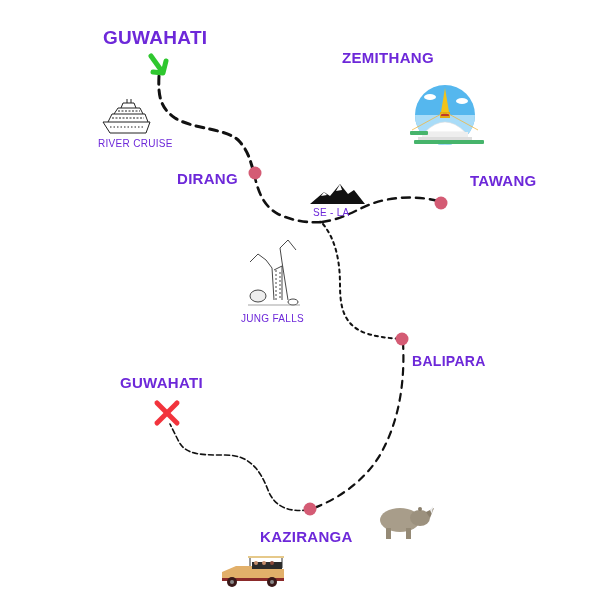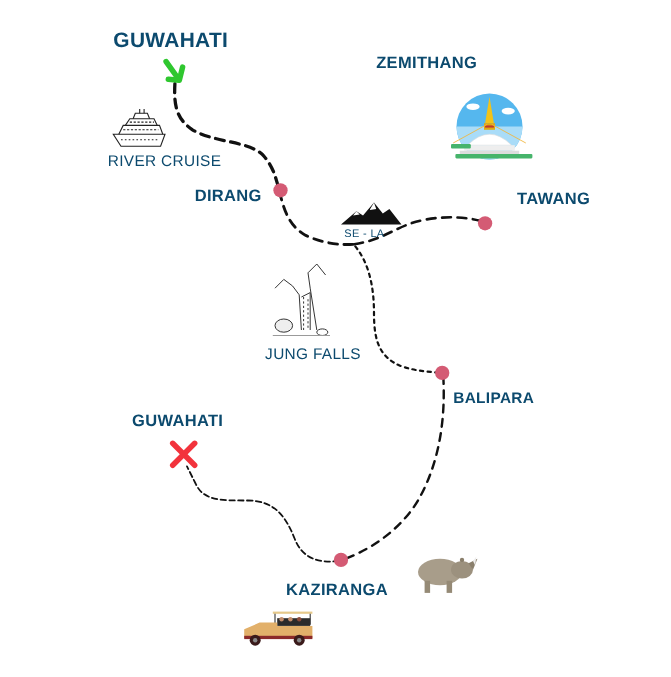--- a/index.html
+++ b/index.html
@@ -1,23 +1,23 @@
 <!DOCTYPE html>
 <html><head>
 <meta charset="utf-8">
 <style>
   html, body { margin: 0; padding: 0; background: #ffffff; }
   body { width: 610px; height: 615px; position: relative; overflow: hidden;
          font-family: "Liberation Sans", "DejaVu Sans", sans-serif; }
   #map { position: absolute; left: 0; top: 0; width: 610px; height: 615px; }
-  .lbl { position: absolute; color: #0c4a6e; font-weight: 700; letter-spacing: 0.3px;
+  .lbl { position: absolute; color: #6d28d9; font-weight: 700; letter-spacing: 0.3px;
          white-space: nowrap; font-family: "Liberation Sans", "DejaVu Sans", sans-serif; }
   .lbl.big { font-size: 19px; }
   .lbl.mid { font-size: 15px; }
-  .lbl.sm  { font-size: 14px; font-weight: 400; }
+  .lbl.sm  { font-size: 10px; font-weight: 400; }
 </style>
 </head>
 <body>
 
 <svg id="map" viewBox="0 0 610 615" xmlns="http://www.w3.org/2000/svg">
 
   <path d="M159,76 C158,95 160,108 175,118 C195,130 228,128 240,142 C250,154 250,162 254,172" fill="none" stroke="#111" stroke-width="3" stroke-dasharray="8,6" stroke-linecap="round"></path>
   <path d="M254,174 C258,190 262,205 278,214 C295,222 312,223 322,222" fill="none" stroke="#111" stroke-width="2.6" stroke-dasharray="8,6" stroke-linecap="round"></path>
   <path d="M322,222 C350,218 360,205 385,200 C405,196 425,197 441,202" fill="none" stroke="#111" stroke-width="2.4" stroke-dasharray="8,6" stroke-linecap="round"></path>
   <path d="M323,224 C336,240 340,262 340,285 C340,310 345,325 365,333 C380,338 392,338 402,339" fill="none" stroke="#111" stroke-width="2" stroke-dasharray="3,4" stroke-linecap="round"></path>

